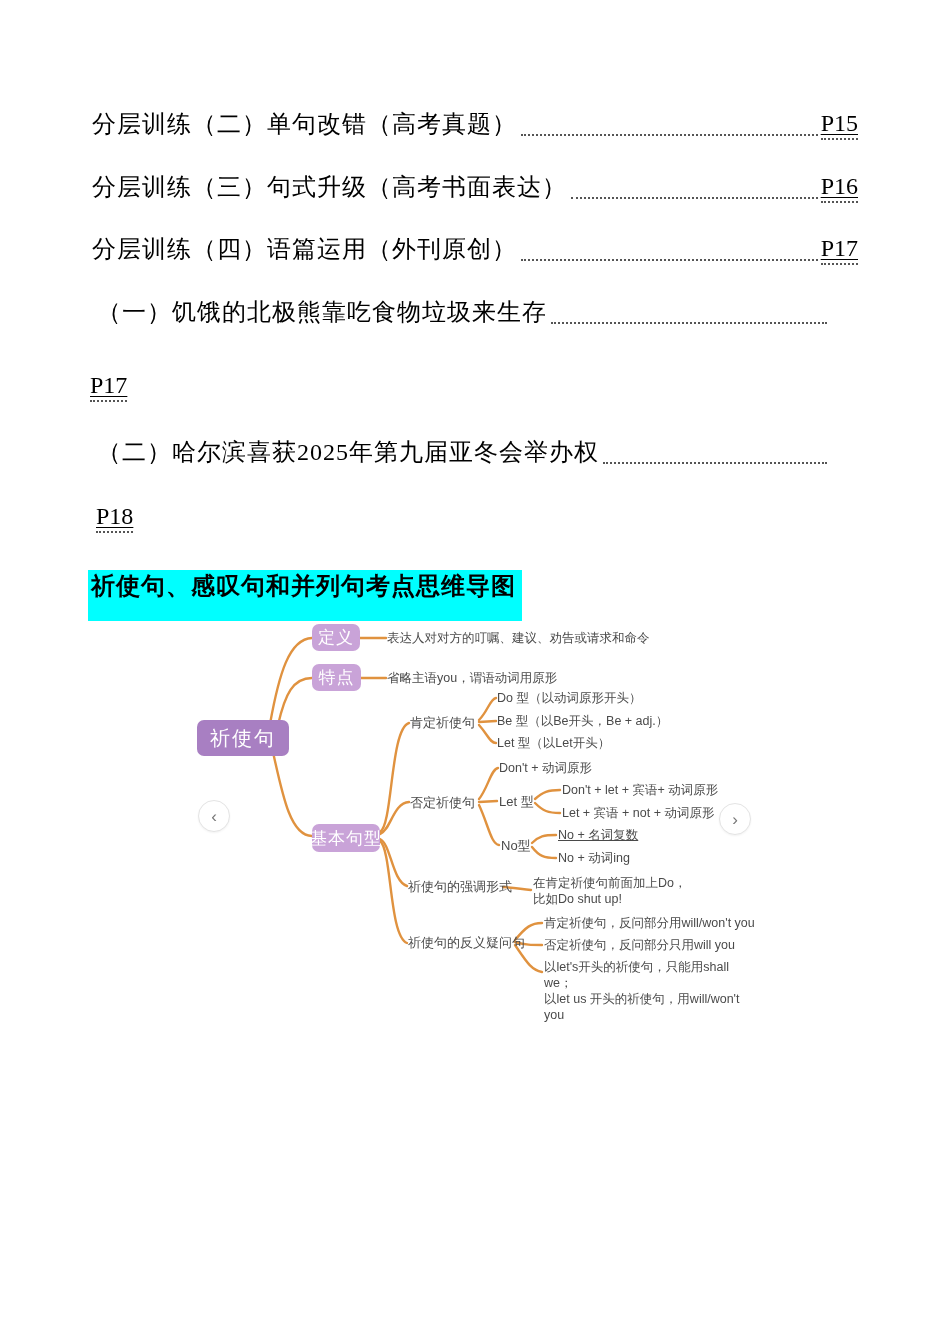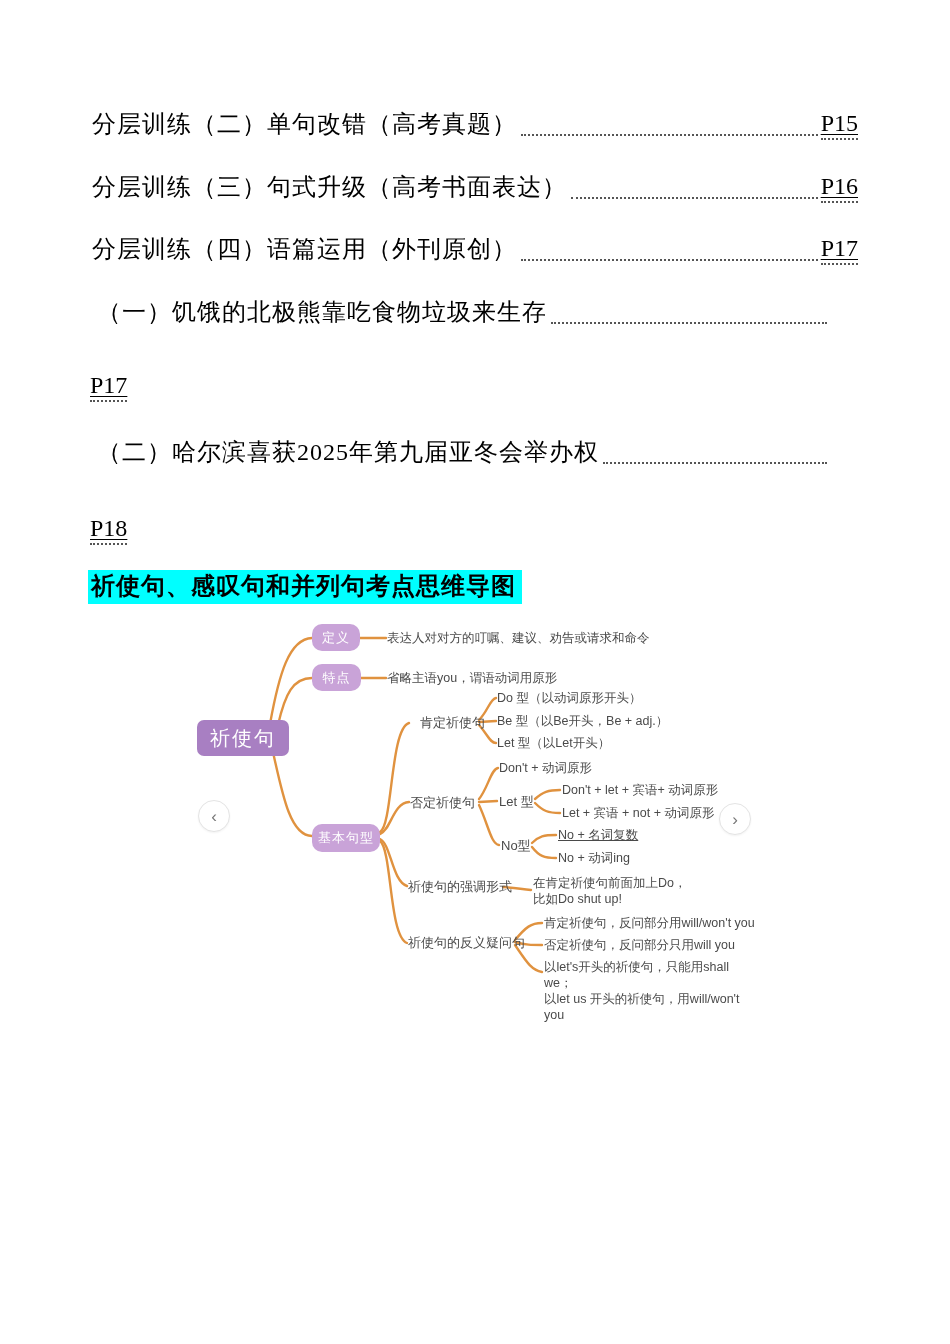--- a/index.html
+++ b/index.html
@@ -16,35 +16,35 @@
   .pagenum{
     font-size:24px;white-space:nowrap;
     text-decoration:underline;text-decoration-thickness:1px;text-underline-offset:3px;
     border-bottom:2px dotted #555;padding-bottom:2px;line-height:1.05;
   }
   .pnum-solo{position:absolute;left:90px;}
   .section-title{
     position:absolute;left:88px;top:570px;
     display:inline-block;background:var(--hl,#00ffff);
     font-size:24px;font-weight:bold;letter-spacing:1px;
-    padding:2px 6px 3px 3px;line-height:1.2;
+    padding:2px 6px 20px 3px;line-height:1.2;
   }
   
   .mindmap{
     position:absolute;left:185px;top:612px;width:575px;height:400px;
     font-family:"Liberation Sans", sans-serif;color:var(--text,#4a4a4a);
   }
   .mindmap svg{position:absolute;left:0;top:0;}
   .mm{position:absolute;white-space:nowrap;}
   .mm-node{
     color:#fff;text-align:center;border-radius:7px;
     display:flex;align-items:center;justify-content:center;
   }
   .mm-root{background:var(--root-bg,#a87fc2);font-size:20px;letter-spacing:2px;}
-  .mm-branchnode{background:var(--branch-bg,#c9a3d8);font-size:13px;letter-spacing:1px;border-radius:10px;}
+  .mm-branchnode{background:var(--branch-bg,#c9a3d8);font-size:17px;letter-spacing:1px;}
   .mm-label{font-size:13px;}
   .mm-leaf{font-size:12.5px;}
   .mm-leaf2{font-size:12.5px;line-height:16px;white-space:pre-line;}
   .nav-btn{
     position:absolute;width:30px;height:30px;border-radius:50%;
     background:#fff;border:1px solid #e4e4e4;color:#777;
     display:flex;align-items:center;justify-content:center;
     font-size:17px;line-height:1;box-shadow:0 1px 2px rgba(0,0,0,.05);
     cursor:pointer;
   }
@@ -73,21 +73,21 @@
   <div class="leader"></div>
 </div>
 <div class="pnum-solo" style="top:373px;">
   <span class="pagenum">P17</span>
 </div>
 
 <div class="row sub-row" style="top:436px;">
   <span class="doc-label">（二）哈尔滨喜获2025年第九届亚冬会举办权</span>
   <div class="leader"></div>
 </div>
-<div class="pnum-solo" style="top:516px;">
+<div class="pnum-solo" style="top:504px;margin-left:6px;">
   <span class="pagenum">P18</span>
 </div>
 
 <div class="section-title">祈使句、感叹句和并列句考点思维导图</div>
 
 <div class="mindmap">
 
   <svg width="575" height="400" viewBox="0 0 575 400">
     <g fill="none" stroke="var(--line,#e0923f)" stroke-width="2.4" stroke-linecap="round">
       <path d="M85 112 C 94 62, 104 27, 127 26"></path>
@@ -114,21 +114,21 @@
       <path d="M330 330 C 341 333, 346 333, 357 333"></path>
       <path d="M330 333 C 341 349, 346 358, 357 360"></path>
     </g>
   </svg>
 
   <div class="mm mm-node mm-root" style="left:12px;top:108px;width:92px;height:36px;">祈使句</div>
   <div class="mm mm-node mm-branchnode" style="left:127px;top:12px;width:48px;height:27px;">定义</div>
   <div class="mm mm-node mm-branchnode" style="left:127px;top:52px;width:49px;height:27px;">特点</div>
   <div class="mm mm-node mm-branchnode" style="left:127px;top:212px;width:68px;height:28px;">基本句型</div>
 
-  <div class="mm mm-label" style="left:225px;top:102px;margin-left:10px;">肯定祈使句</div>
+  <div class="mm mm-label" style="left:225px;top:102px;">肯定祈使句</div>
   <div class="mm mm-label" style="left:225px;top:182px;">否定祈使句</div>
   <div class="mm mm-label" style="left:314px;top:181px;">Let 型</div>
   <div class="mm mm-label" style="left:316px;top:225px;">No型</div>
   <div class="mm mm-label" style="left:223px;top:266px;">祈使句的强调形式</div>
   <div class="mm mm-label" style="left:223px;top:322px;">祈使句的反义疑问句</div>
 
   <div class="mm mm-leaf" style="left:202px;top:18px;">表达人对对方的叮嘱、建议、劝告或请求和命令</div>
   <div class="mm mm-leaf" style="left:202px;top:58px;">省略主语you，谓语动词用原形</div>
   <div class="mm mm-leaf" style="left:312px;top:78px;">Do 型（以动词原形开头）</div>
   <div class="mm mm-leaf" style="left:312px;top:101px;">Be 型（以Be开头，Be + adj.）</div>

